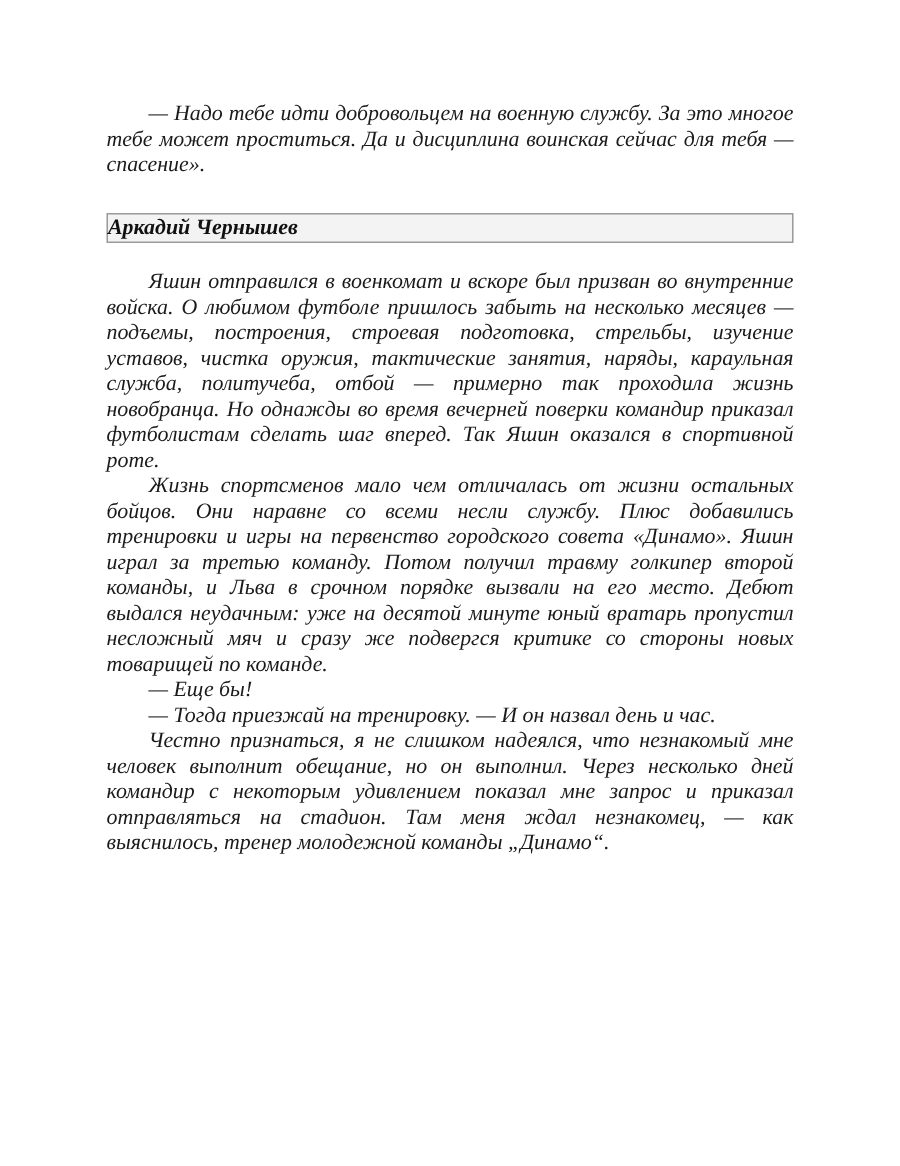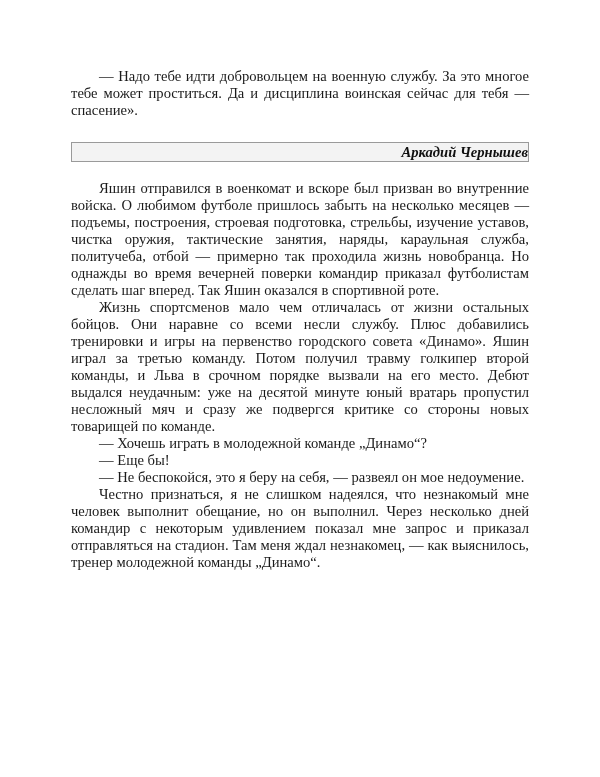--- a/index.html
+++ b/index.html
@@ -21,30 +21,31 @@
       top: 68px;
       width: 458px;
     }
     .para {
       margin: 0;
       font-size: 14.6px;
       line-height: 17px;
       text-align: justify;
       text-indent: 28px;
       hyphens: none;
+      font-style: italic;
     }
     .heading-box {
       position: absolute;
       left: 71px;
       top: 142px;
       width: 456px;
       height: 18px;
       border: 1px solid #9a9a9a;
       background: #f3f3f3;
-      text-align: right;
+      text-align: left;
       font-size: 14.6px;
       line-height: 18px;
       font-weight: bold;
       font-style: italic;
       color: #111;
     }
     .body-section {
       position: absolute;
       left: 71px;
       top: 180px;
@@ -58,17 +59,16 @@
   <p class="para">— Надо тебе идти добровольцем на военную службу. За это многое тебе может проститься. Да и дисциплина воинская сейчас для тебя — спасение».</p>
 </div>
 
 <div class="heading-box">
   <span>Аркадий Чернышев</span>
 </div>
 
 <div class="body-section">
   <p class="para">Яшин отправился в военкомат и вскоре был призван во внутренние войска. О любимом футболе пришлось забыть на несколько месяцев — подъемы, построения, строевая подготовка, стрельбы, изучение уставов, чистка оружия, тактические занятия, наряды, караульная служба, политучеба, отбой — примерно так проходила жизнь новобранца. Но однажды во время вечерней поверки командир приказал футболистам сделать шаг вперед. Так Яшин оказался в спортивной роте.</p>
   <p class="para">Жизнь спортсменов мало чем отличалась от жизни остальных бойцов. Они наравне со всеми несли службу. Плюс добавились тренировки и игры на первенство городского совета «Динамо». Яшин играл за третью команду. Потом получил травму голкипер второй команды, и Льва в срочном порядке вызвали на его место. Дебют выдался неудачным: уже на десятой минуте юный вратарь пропустил несложный мяч и сразу же подвергся критике со стороны новых товарищей по команде.</p>
-  <p class="para">— Хочешь играть в молодежной команде „Динамо“?</p>
   <p class="para">— Еще бы!</p>
-  <p class="para">— Не беспокойся, это я беру на себя, — развеял он мое недоумение.</p>
+  <p class="para">— Тогда приезжай на тренировку. — И он назвал день и час.</p>
   <p class="para">Честно признаться, я не слишком надеялся, что незнакомый мне человек выполнит обещание, но он выполнил. Через несколько дней командир с некоторым удивлением показал мне запрос и приказал отправляться на стадион. Там меня ждал незнакомец, — как выяснилось, тренер молодежной команды „Динамо“.</p>
 </div>
 
 </body></html>

